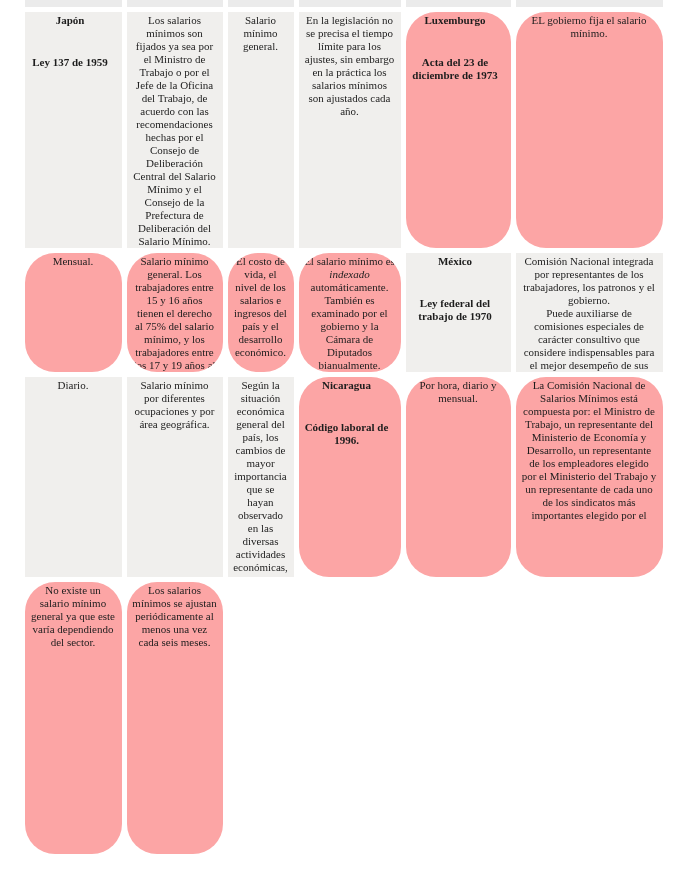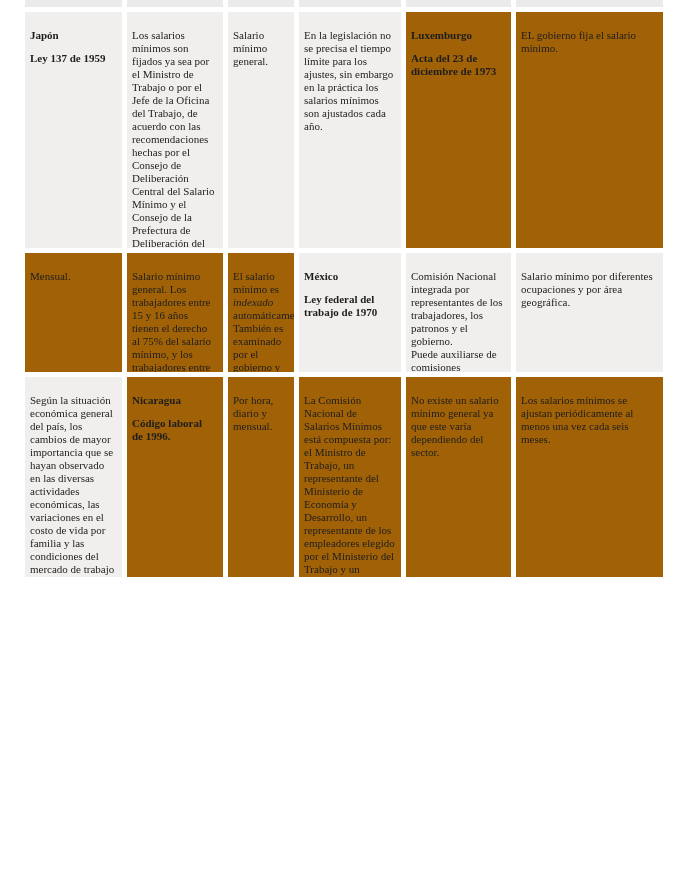--- a/index.html
+++ b/index.html
@@ -24,35 +24,36 @@
     grid-template-columns: 97px 96px 66px 102px 105px 147px;
     grid-template-rows: 7px 236px 119px 200px 272px;
     column-gap: 5px;
     row-gap: 5px;
     background: #ffffff;
   }
   .strip-cell {
     background: #ebebeb;
   }
   .cell {
-    padding: 17px 6px 2px 5px;
+    padding: 2px 6px 2px 5px;
     font-size: 11px;
     line-height: 13px;
     color: #1d1d1d;
     overflow: hidden;
     letter-spacing: 0;
+    text-align: center;
   }
   .cell.light { background: #f0efed; }
-  .cell.dark  { background: #a16207; }
+  .cell.dark  { background: #fca5a5; border-radius: 30px; }
   .cell p { margin: 0; }
   .cell.country-cell {
     font-weight: bold;
     padding-right: 12px;
   }
-  .cell.country-cell p + p { margin-top: 10px; }
+  .cell.country-cell p + p { margin-top: 29px; }
   .cell em { }
 </style>
 </head>
 <body>
 
 <div class="page">
   <div class="wage-table">
       <div class="strip-cell" style="background: rgb(235, 235, 235);"></div>
       <div class="strip-cell" style="background: rgb(235, 235, 235);"></div>
       <div class="strip-cell" style="background: rgb(235, 235, 235);"></div>
@@ -79,29 +80,35 @@
       <div class="cell dark">
         <p>EL gobierno fija el salario mínimo.</p>
       </div>
       <div class="cell dark">
         <p>Mensual.</p>
       </div>
       <div class="cell dark">
         <p>Salario mínimo general. Los trabajadores entre 15 y 16 años tienen el derecho al 75% del salario mínimo, y los trabajadores entre los 17 y 19 años al 80%.</p>
       </div>
       <div class="cell dark">
+        <p>El costo de vida, el nivel de los salarios e ingresos del país y el desarrollo económico.</p>
+      </div>
+      <div class="cell dark">
         <p><span>El salario mínimo es </span><em>indexado</em><span> automáticamente. También es examinado por el gobierno y la Cámara de Diputados bianualmente.</span></p>
       </div>
       <div class="cell light country-cell">
         <p>México</p>
         <p>Ley federal del trabajo de 1970</p>
       </div>
       <div class="cell light">
         <p>Comisión Nacional integrada por representantes de los trabajadores, los patronos y el gobierno.</p>
         <p>Puede auxiliarse de comisiones especiales de carácter consultivo que considere indispensables para el mejor desempeño de sus funciones.</p>
+      </div>
+      <div class="cell light">
+        <p>Diario.</p>
       </div>
       <div class="cell light">
         <p>Salario mínimo por diferentes ocupaciones y por área geográfica.</p>
       </div>
       <div class="cell light">
         <p>Según la situación económica general del país, los cambios de mayor importancia que se hayan observado en las diversas actividades económicas, las variaciones en el costo de vida por familia y las condiciones del mercado de trabajo y las estructuras salariales.</p>
       </div>
       <div class="cell dark country-cell">
         <p>Nicaragua</p>
         <p>Código laboral de 1996.</p>

